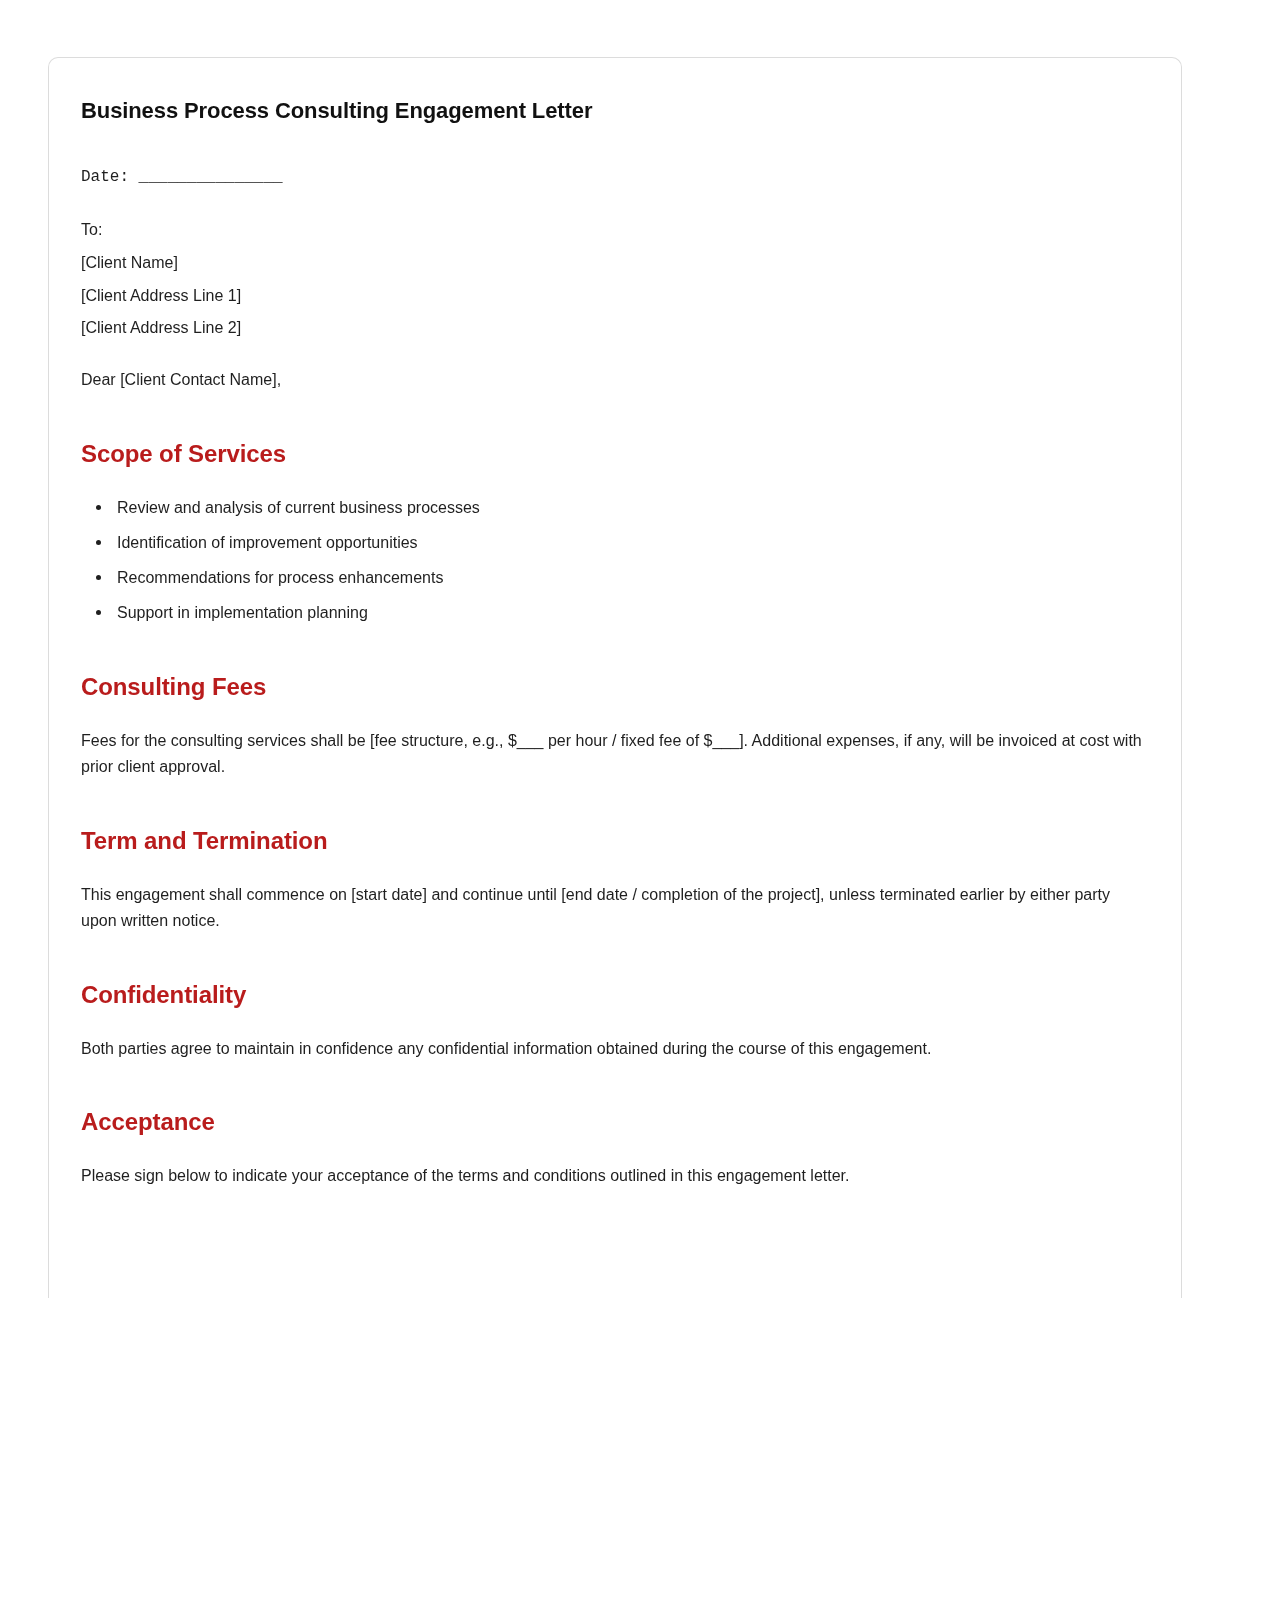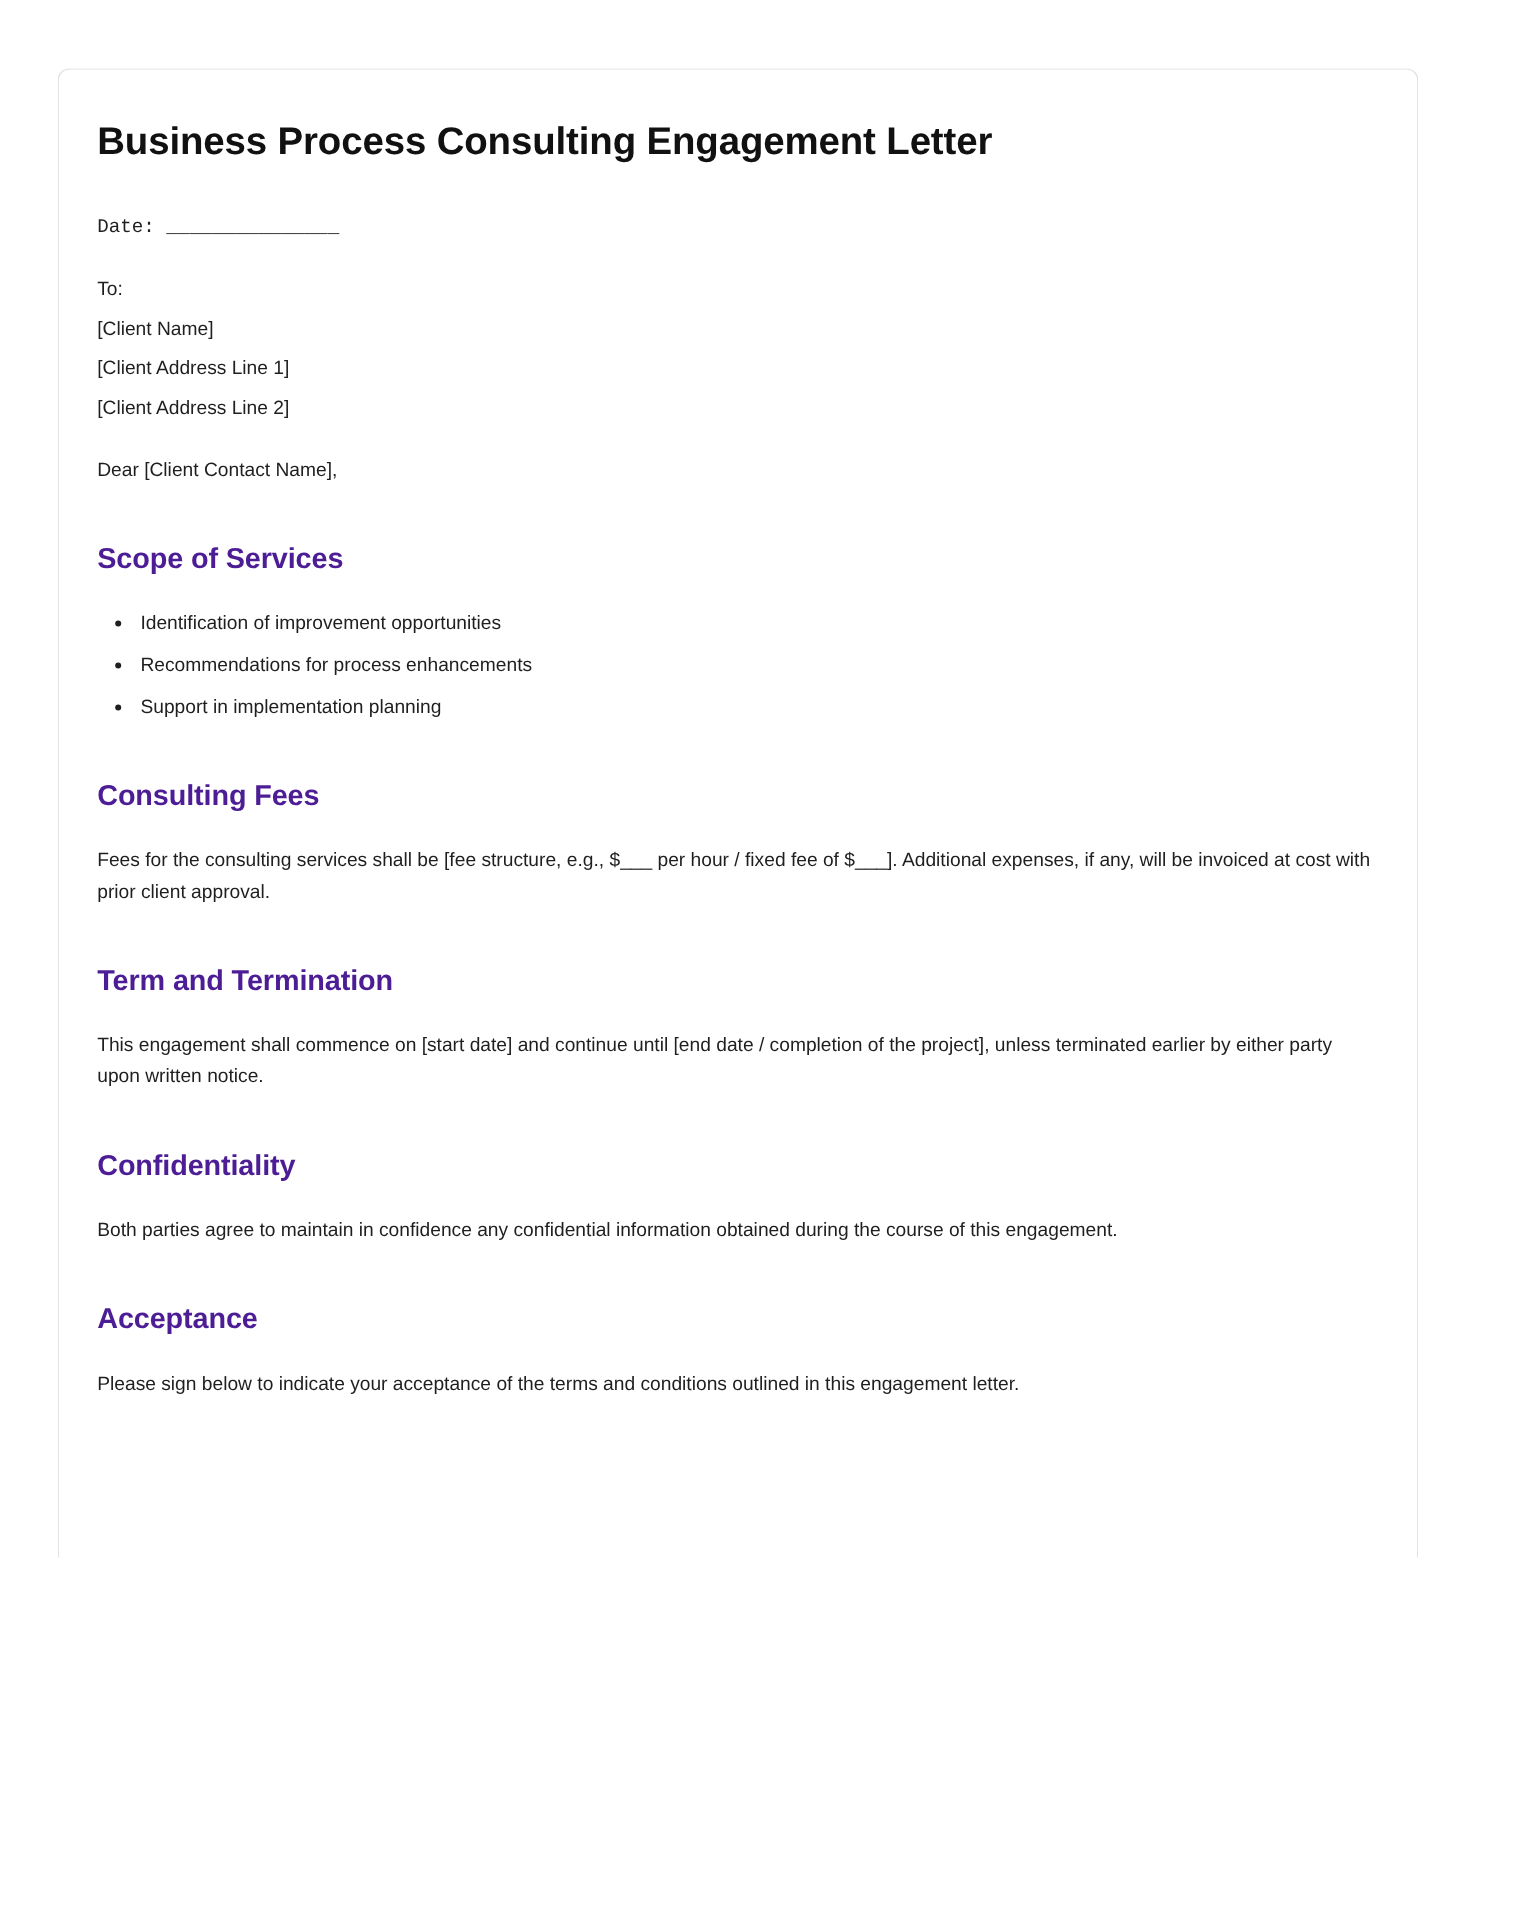--- a/index.html
+++ b/index.html
@@ -41,34 +41,34 @@
     overflow: hidden;
   }
 
   .doc-inner {
     padding: 0 0 0 0;
   }
 
   
   .doc-title {
     margin: 0 0 40px 0;
-    font-size: 32px;
+    font-size: 22px;
     font-weight: 700;
     line-height: 1.22;
     letter-spacing: -0.1px;
     color: #111111;
   }
 
   .section-heading {
     margin: 46px 0 26px 0;
     font-size: 24px;
     font-weight: 700;
     line-height: 1.25;
     letter-spacing: -0.1px;
-    color: #4c1d95;
+    color: #b91c1c;
   }
 
   
   .para {
     margin: 0 0 0 0;
     font-size: 16px;
     line-height: 1.62;
     color: #1f1f1f;
   }
 
@@ -153,20 +153,21 @@
         <span class="meta-line">[Client Name]</span>
         <span class="meta-line">[Client Address Line 1]</span>
         <span class="meta-line">[Client Address Line 2]</span>
       </div>
 
       <p class="meta-line salutation">Dear [Client Contact Name],</p>
 
 
       <h2 class="section-heading">Scope of Services</h2>
       <ul class="bullet-list">
+        <li>Review and analysis of current business processes</li>
         <li>Identification of improvement opportunities</li>
         <li>Recommendations for process enhancements</li>
         <li>Support in implementation planning</li>
       </ul>
 
       <h2 class="section-heading">Consulting Fees</h2>
       <p class="para">Fees for the consulting services shall be [fee structure, e.g., $___ per hour / fixed fee of $___]. Additional expenses, if any, will be invoiced at cost with prior client approval.</p>
 
       <h2 class="section-heading">Term and Termination</h2>
       <p class="para">This engagement shall commence on [start date] and continue until [end date / completion of the project], unless terminated earlier by either party upon written notice.</p>

